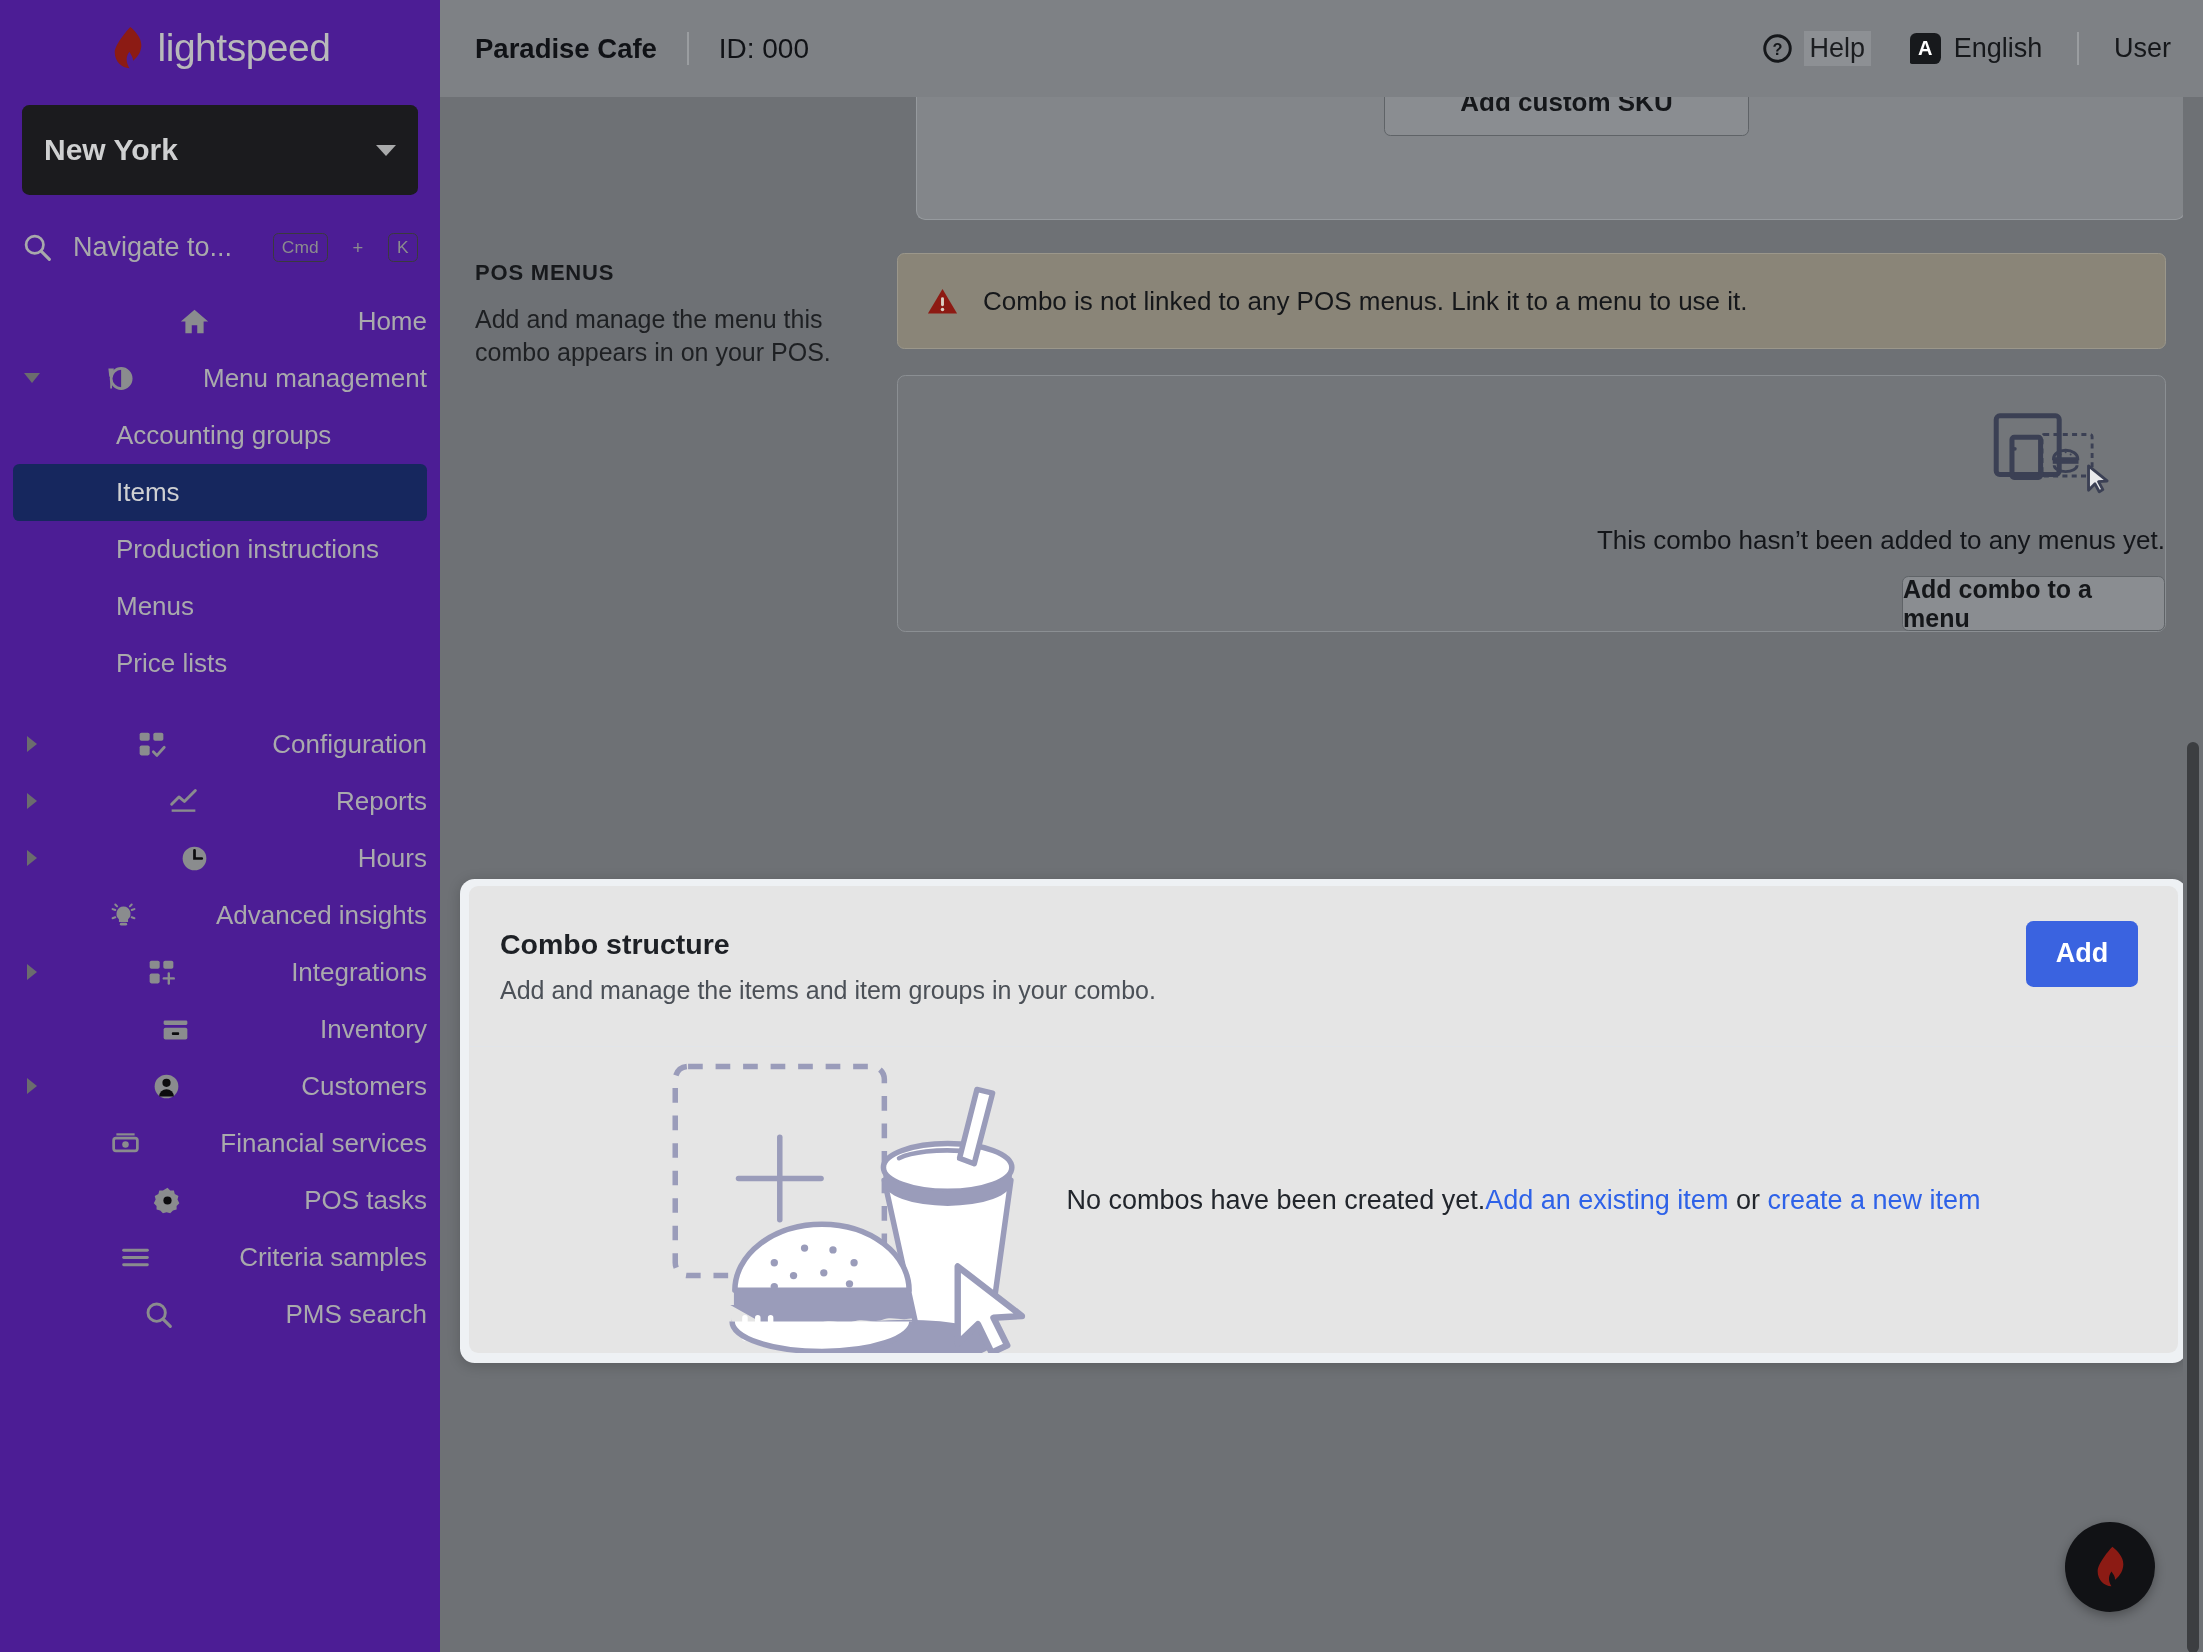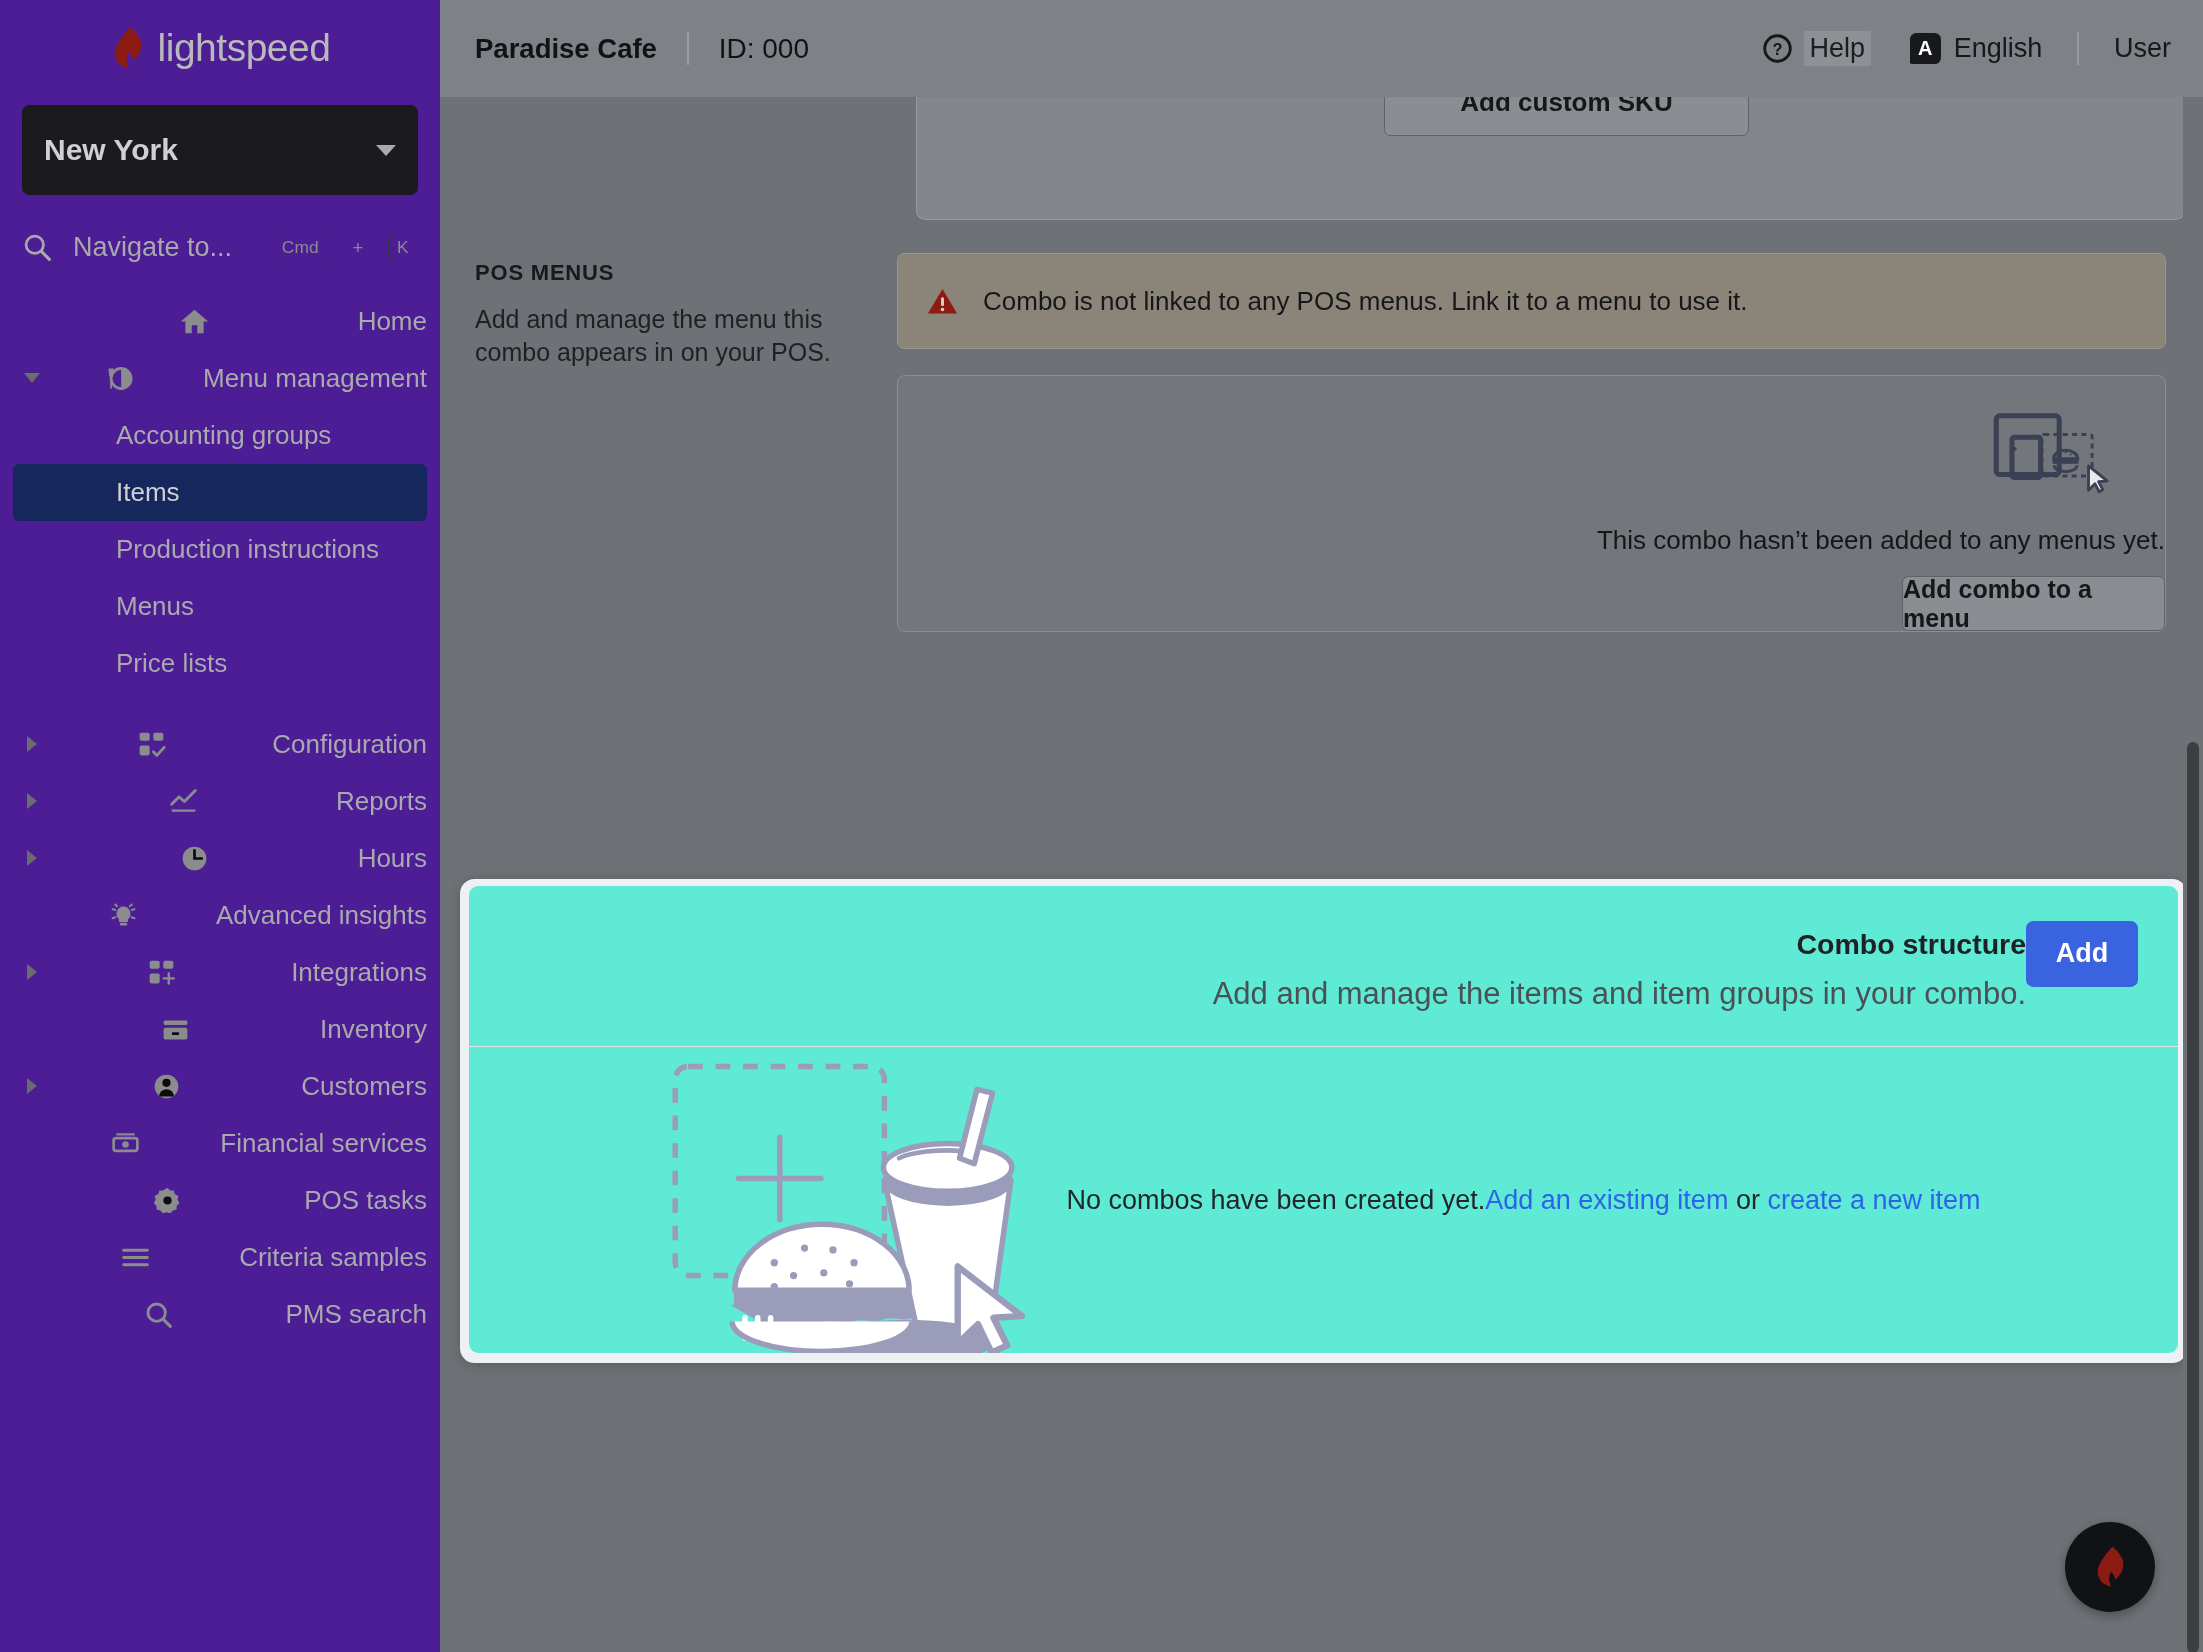--- a/index.html
+++ b/index.html
@@ -219,36 +219,35 @@
     width: 1727px; height: 484px;
     background: #eef1f4;
     border-radius: 14.7px;
     z-index: 3;
     box-shadow: 0 2.8px 13px rgba(0,0,0,0.18);
   }
   #combo-card {
     position: absolute;
     left: 469px; top: 886px;
     width: 1709px; height: 467px;
-    background: #5eead4;
+    background: #e5e5e5;
     border-radius: 9.2px;
     z-index: 4;
     overflow: hidden;
-    text-align: right;
   }
   #combo-head {
     height: 161px;
     padding: 42px 40px 0 31px;
     display: flex; align-items: flex-start;
     border-bottom: 0.9px solid #e2e5e9;
     position: relative;
   }
   #combo-head-text { flex: 1; }
   #combo-title { font-size: 28.5px; font-weight: 700; color: #1d2025; }
-  #combo-sub { margin-top: 14.7px; font-size: 31px; color: #4b5057; }
+  #combo-sub { margin-top: 14.7px; font-size: 25px; color: #4b5057; }
   #add-button {
     width: 112px; height: 66px;
     background: #3a63e0;
     border: none; border-radius: 7.3px;
     color: #fff; font-size: 27px; font-weight: 700;
     display: flex; align-items: center; justify-content: center;
     cursor: pointer;
     margin-top: -7.3px;
   }
   #combo-body {

